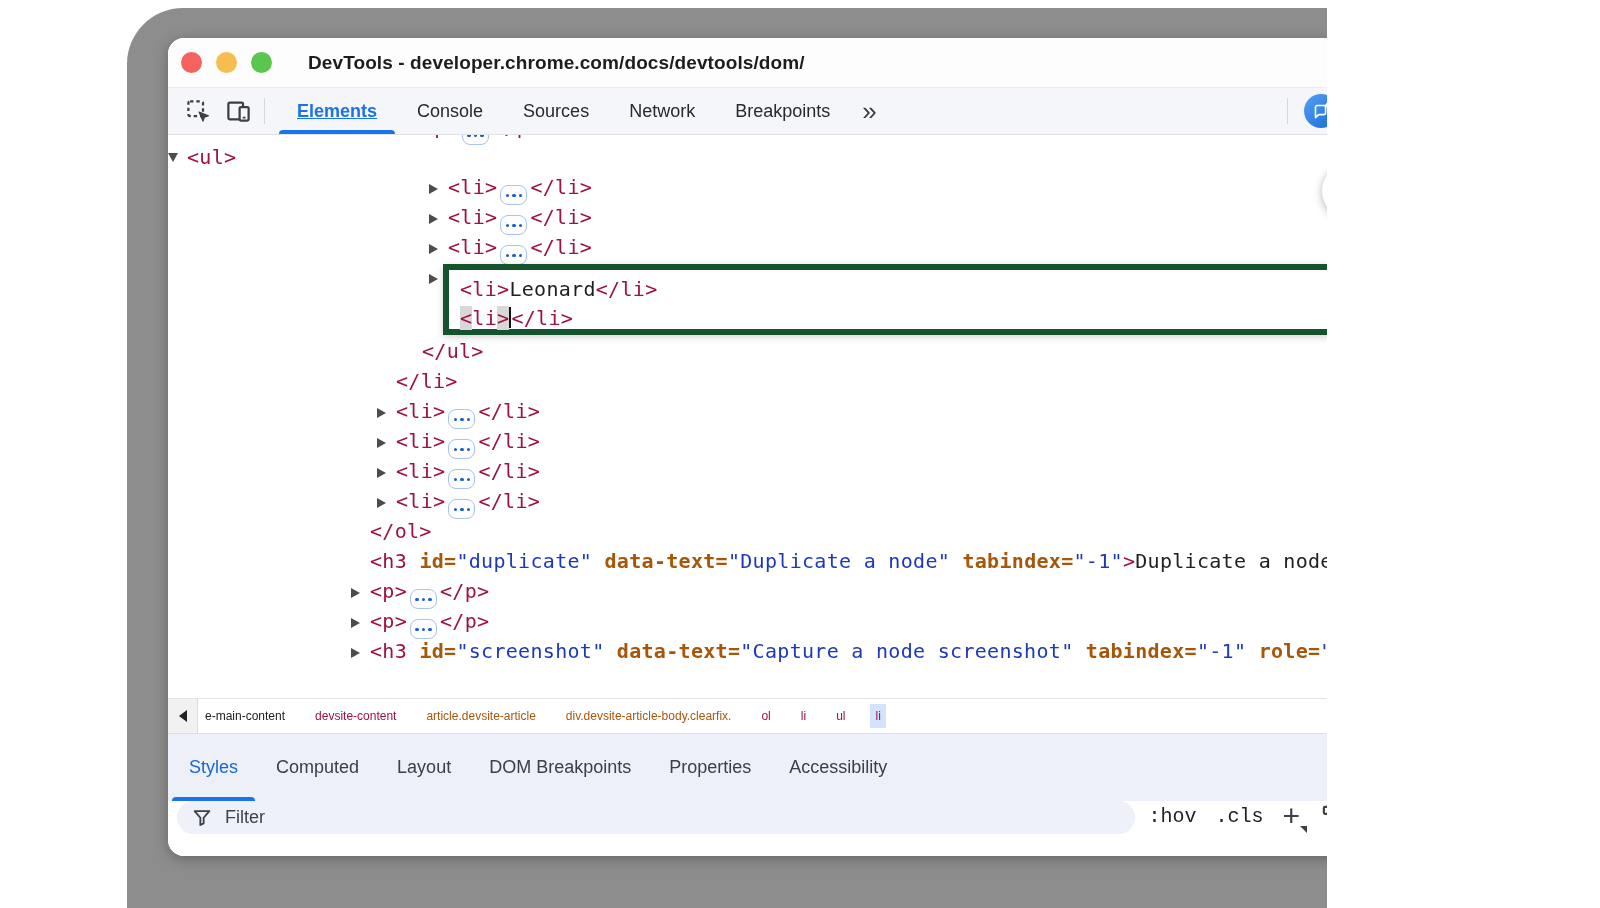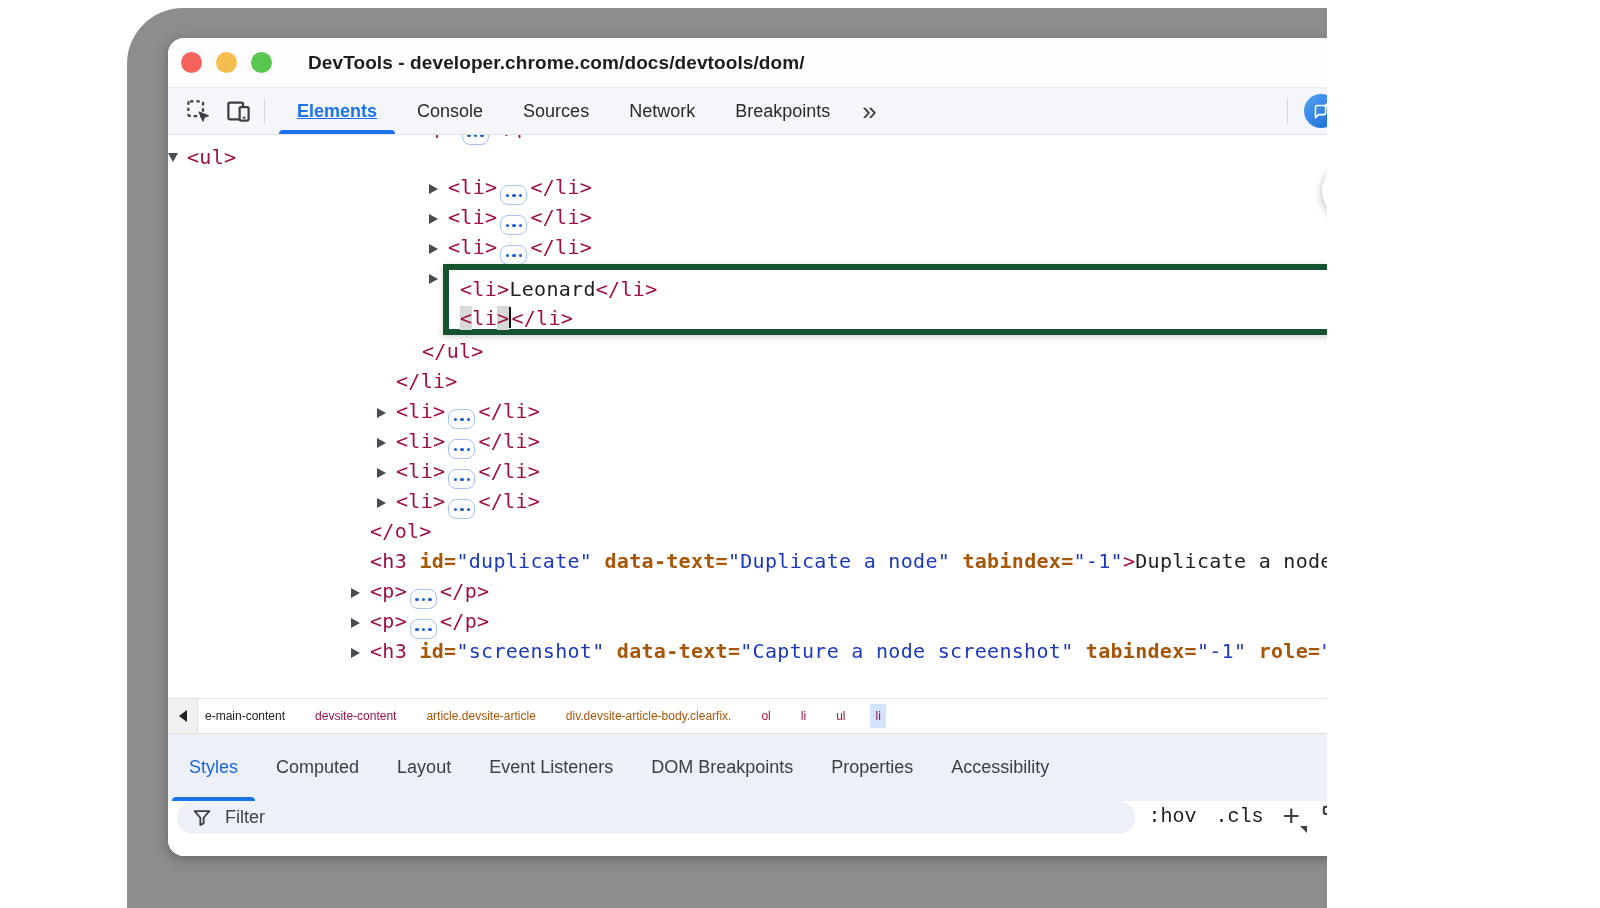--- a/index.html
+++ b/index.html
@@ -247,21 +247,20 @@
         </div>
       <button class="crumb-scroll right">
         <span class="tri-right"></span>
       </button>
     </div>
 
     <div class="panel-tabs" id="panel-tabs">
         <div class="ptab active">Styles</div>
         <div class="ptab">Computed</div>
         <div class="ptab">Layout</div>
-        <div class="ptab">Event Listeners</div>
         <div class="ptab">DOM Breakpoints</div>
         <div class="ptab">Properties</div>
         <div class="ptab">Accessibility</div>
       </div>
 
     <div class="filter-row">
       <div class="filter-pill">
         <svg width="22" height="22" viewBox="0 0 24 24">
           <path d="M4 4.5h16l-6.2 7.2v6.1l-3.6 1.8v-7.9z" fill="none" stroke="#3c4043" stroke-width="2" stroke-linejoin="round"></path>
         </svg>

